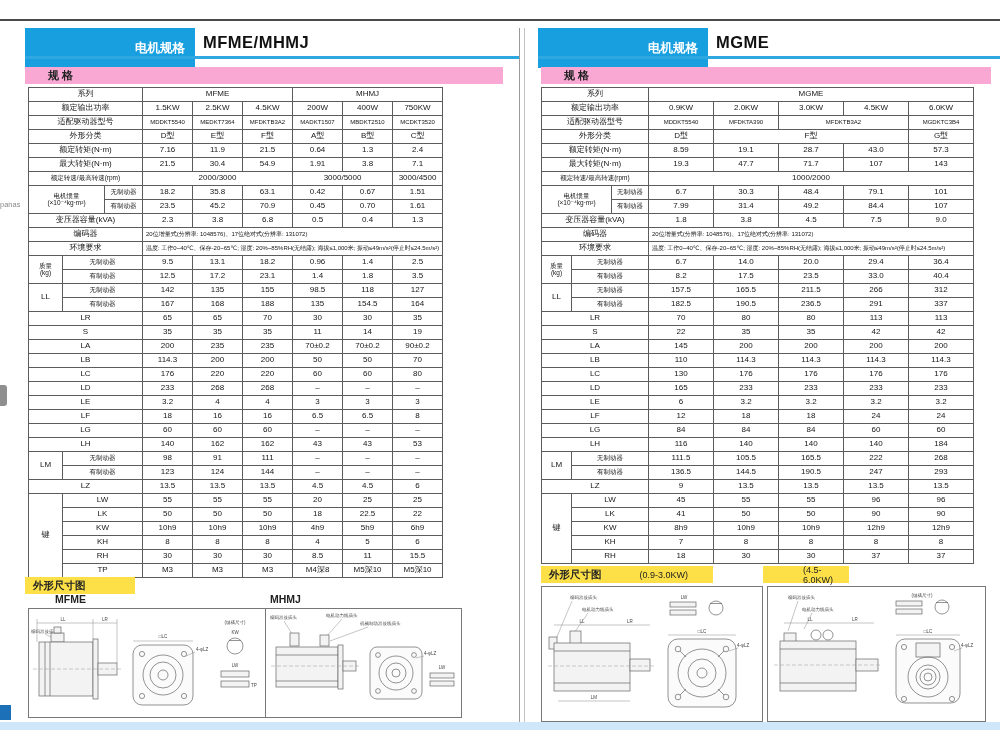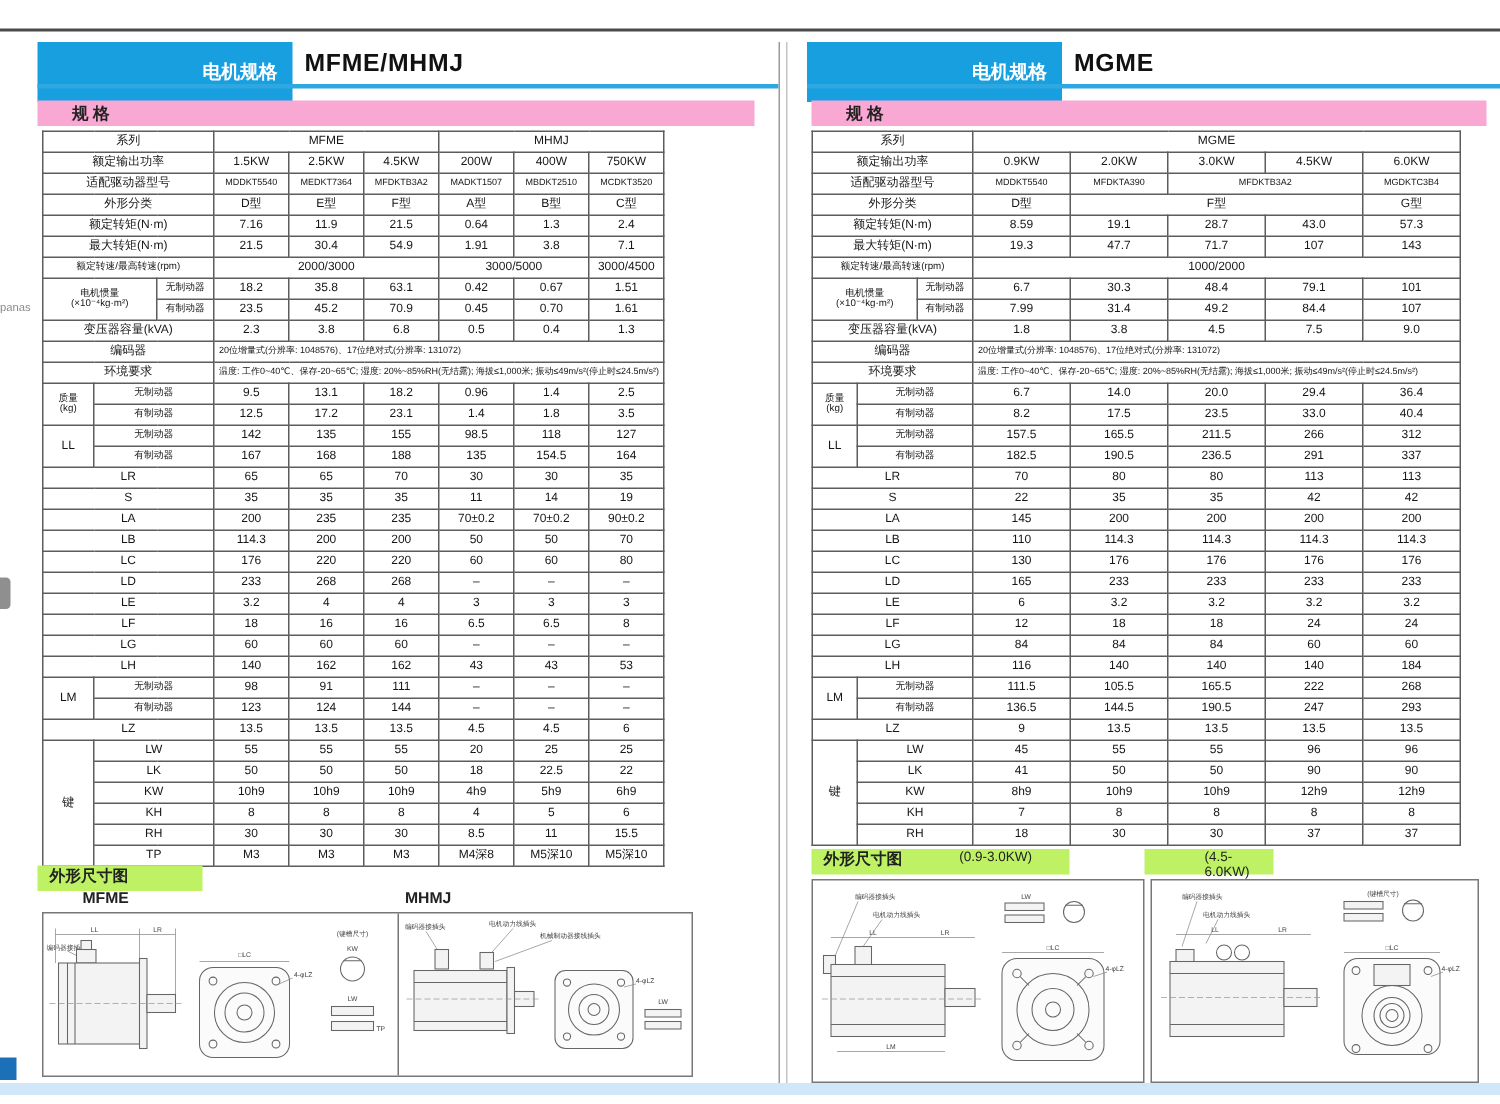--- a/index.html
+++ b/index.html
@@ -32,21 +32,21 @@
   .hdr-line{position:absolute;height:3px;background:#2fa8e1;}
   .sec-band{position:absolute;height:17px;background:#f9a8d4;display:flex;align-items:center;font-size:11px;font-weight:bold;color:#222;padding-left:23px;box-sizing:border-box;}
   
   table.spec{border-collapse:collapse;table-layout:fixed;position:absolute;background:#fff;}
   table.spec td{border:1px solid #5c5c5c;height:13px;text-align:center;vertical-align:middle;
                 font-size:8px;line-height:1.05;padding:0 1px;white-space:pre-line;overflow:hidden;color:#161616;}
   table.spec td.sm{font-size:6.5px;}
   table.spec td.xs{font-size:6px;}
   table.spec td.note{font-size:6px;text-align:left;padding-left:3px;white-space:nowrap;}
   
-  .dim-band{position:absolute;height:17px;background:#bef264;display:flex;padding-left:8px;box-sizing:border-box;gap:6px;}
+  .dim-band{position:absolute;height:17px;background:#fde047;display:flex;align-items:center;padding-left:8px;box-sizing:border-box;gap:6px;}
   .dim-band .t{font-size:10.5px;font-weight:bold;color:#222;}
   .dim-band .s{font-size:9px;color:#222;margin-left:32px;}
   .fig-label{position:absolute;font-size:10.5px;font-weight:bold;color:#222;}
   .fig-box{position:absolute;border:1px solid #777;background:#fff;box-sizing:border-box;}
   .fig-split{position:absolute;top:0;bottom:0;width:1px;background:#777;}
   svg .ln{stroke:#666;stroke-width:0.7;fill:none;}
   svg .fl{fill:#f3f3f3;stroke:#666;stroke-width:0.7;}
   svg .fw{fill:#fbfbfb;stroke:#666;stroke-width:0.7;}
   svg .dm{stroke:#8a8a8a;stroke-width:0.5;fill:none;}
   svg .cl{stroke:#9a9a9a;stroke-width:0.5;stroke-dasharray:4 2;fill:none;}

